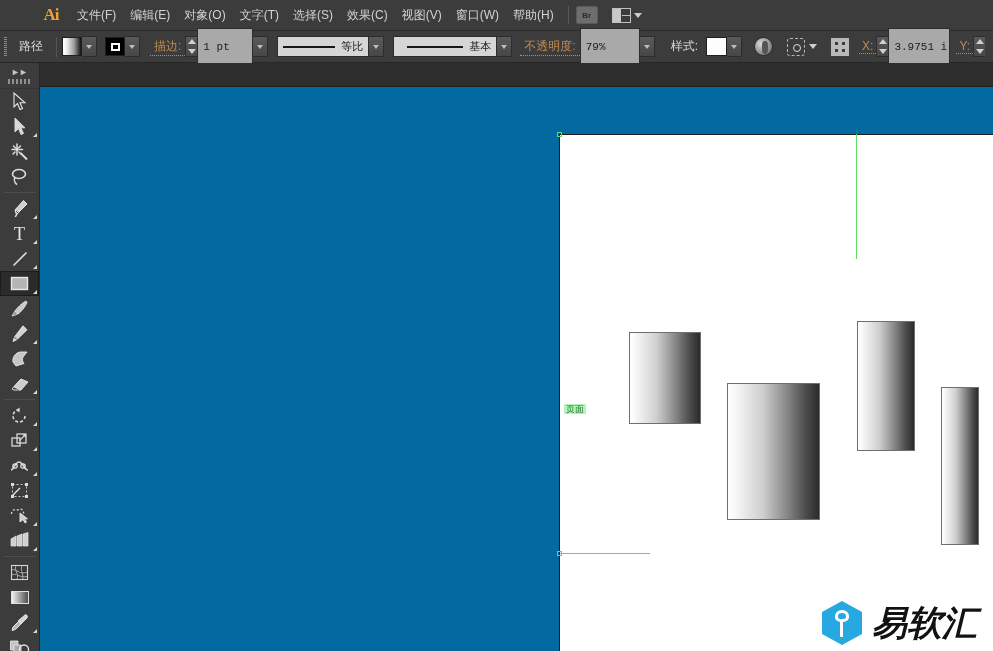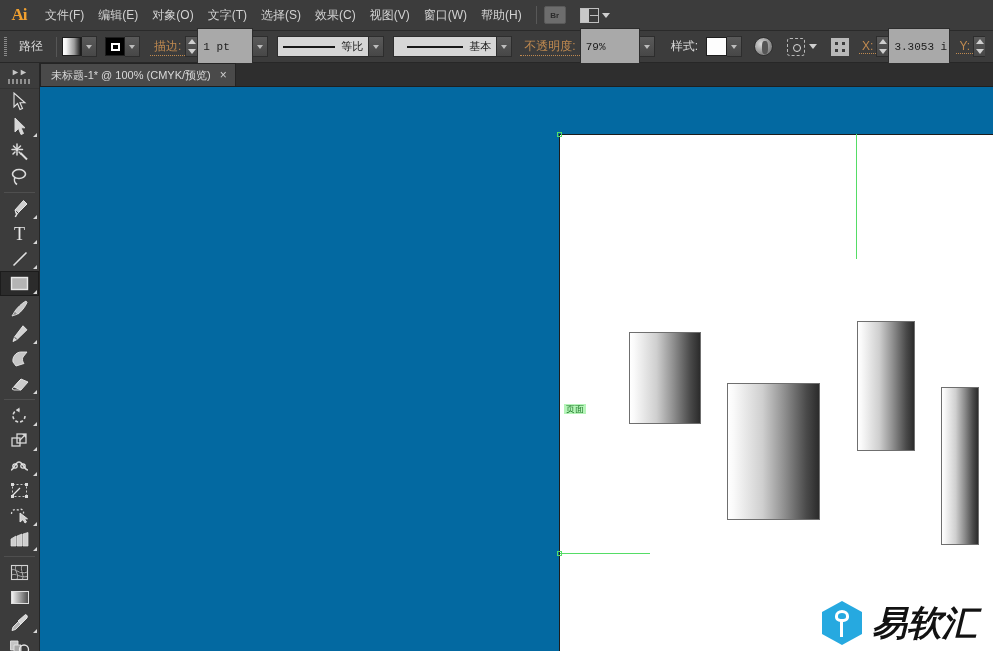--- a/index.html
+++ b/index.html
@@ -9,21 +9,21 @@
     font-family: "Liberation Sans", sans-serif;
     background: #323232;
   }
   #app { position: relative; width: 993px; height: 651px; }
 
   
   .menubar {
     position: absolute; left: 0; top: 0; width: 993px; height: 31px;
     background: #3c3c3c;
     border-bottom: 1px solid #2a2a2a;
-    display: flex; align-items: center;
+    display: flex; align-items: center; padding-left: 32px;
   }
   .ai-logo {
     width: 38px; height: 31px;
     display: flex; align-items: center; justify-content: center;
     color: #f0a030; font-weight: bold; font-size: 17px;
     font-family: "Liberation Serif", serif;
     letter-spacing: -1px;
   }
   .menu-item {
     padding: 0 7px; height: 31px; line-height: 31px;
@@ -398,38 +398,34 @@
     <div style="width:14px"></div>
     <div class="align-icon"></div>
 
     <div style="width:10px"></div>
     <div class="cb-label-link" style="padding:0 3px">X:</div>
     <div class="swatch-group">
       <span class="stepper">
         <span class="up"></span>
         <span class="dn"></span>
       </span>
-      <span class="numfield" style="width:62px">3.3053 i</span>
+      <span class="numfield" style="width:62px">3.9751 i</span>
     </div>
     <div style="width:6px"></div>
     <div class="cb-label-link" style="padding:0 3px">Y:</div>
     <div class="swatch-group">
       <span class="stepper">
         <span class="up"></span>
         <span class="dn"></span>
       </span>
     </div>
   </div>
 
   <div class="tabbar">
     <div class="tab-grip"></div>
-    <div class="doc-tab">
-      <span>未标题-1* @ 100% (CMYK/预览)</span>
-      <span class="x">×</span>
-    </div>
   </div>
 
   <div class="toolbox">
     <div class="tb-head">
       <span class="dblarrow">►►</span>
       <span class="dots"></span>
     </div>
 
     <div class="tool">
       <svg width="15" height="19" viewBox="0 0 15 19">

